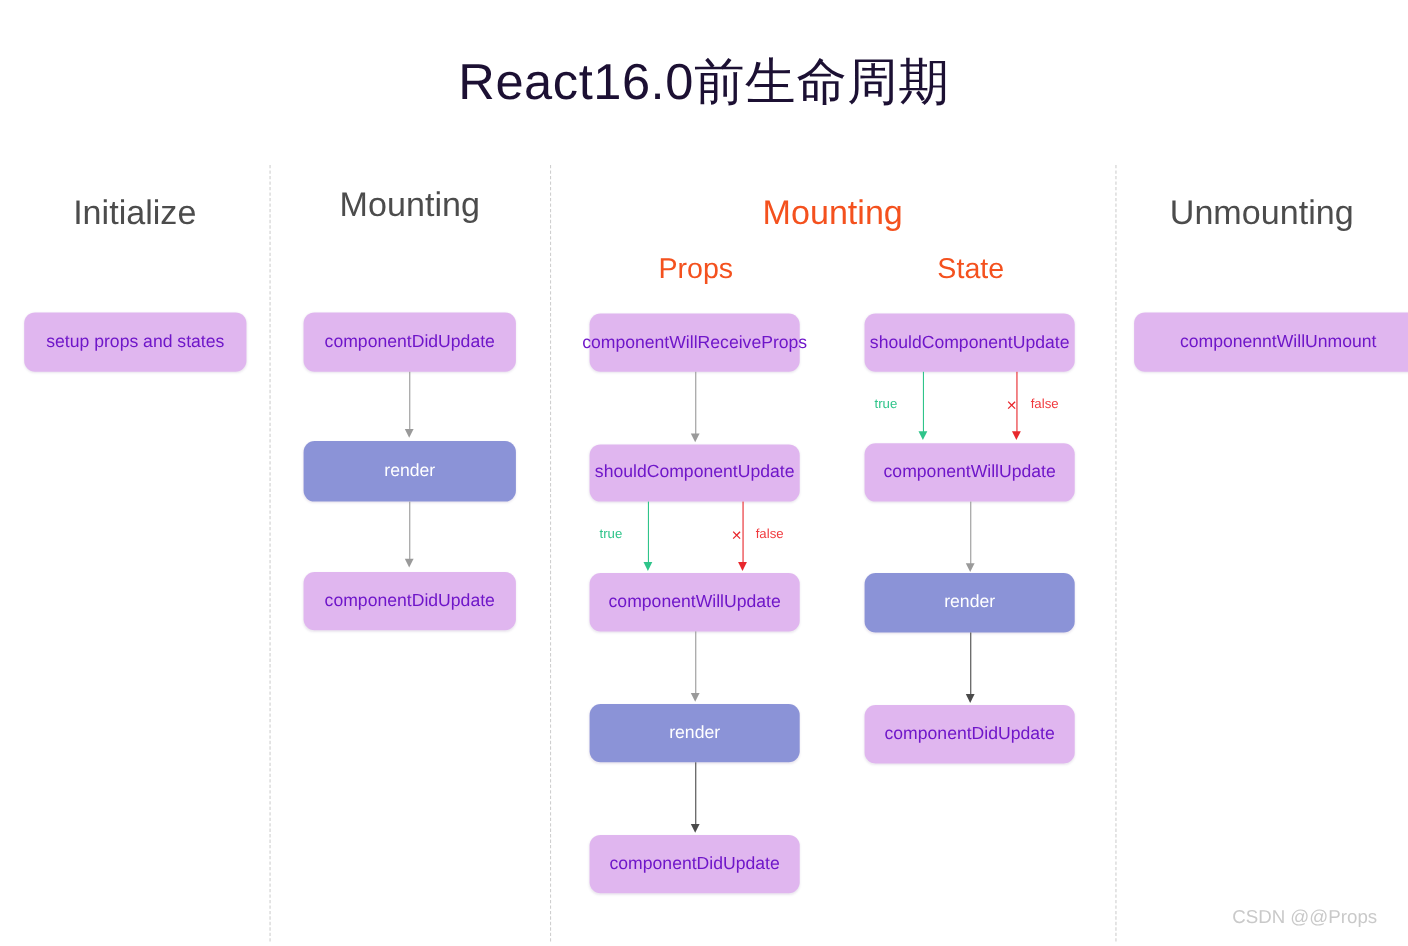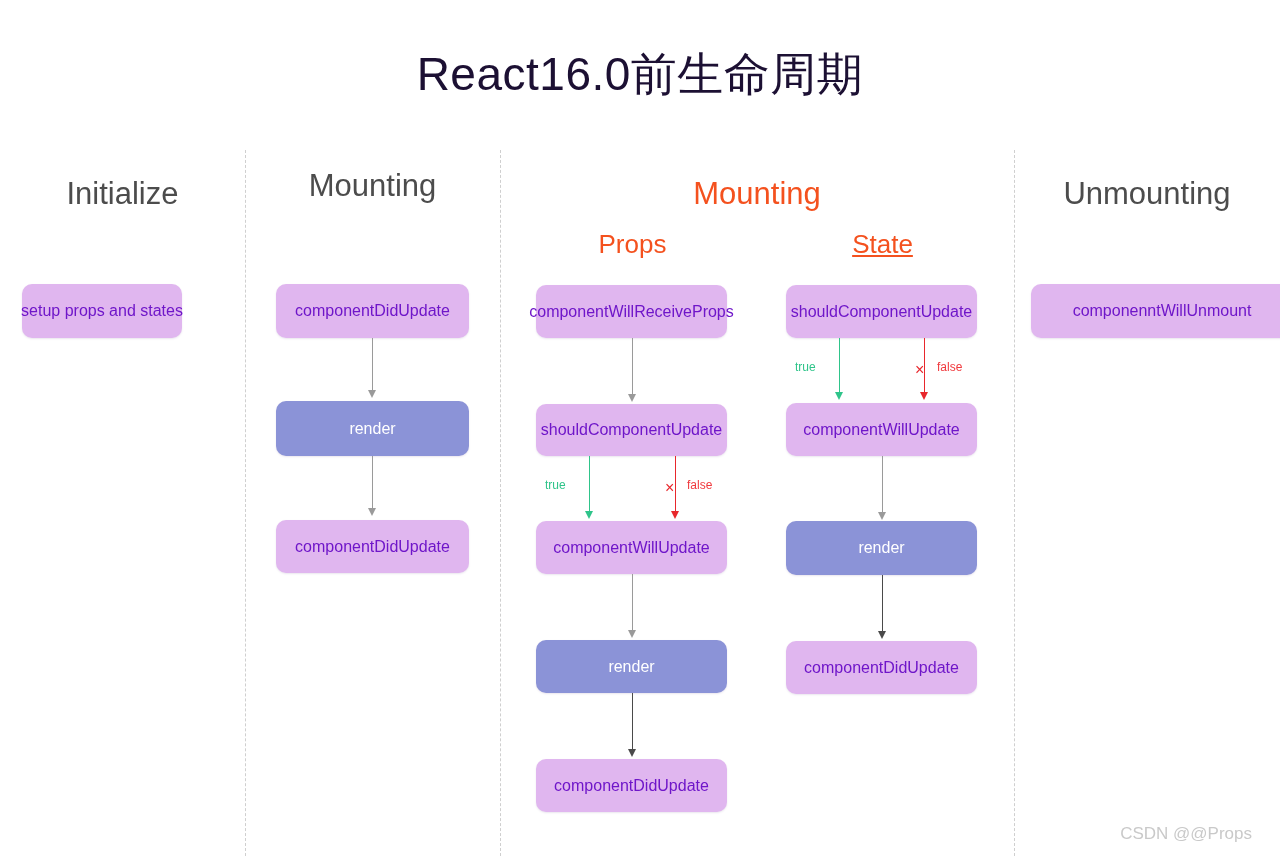--- a/index.html
+++ b/index.html
@@ -143,23 +143,23 @@
 <div class="col-header" style="left:0px;   top:160px; width:245px;">Initialize</div>
 
 <div class="col-header" style="left:245px; top:152px; width:255px;">Mounting</div>
 
 <div class="col-header accent" style="left:500px; top:160px; width:514px;">Mounting</div>
 
 <div class="col-header" style="left:1014px; top:160px; width:266px;">Unmounting</div>
 
 <div class="sub-header" style="left:525px; top:229px; width:215px;">Props</div>
 
-<div class="sub-header" style="left:775px; top:229px; width:215px;text-decoration:underline;">State</div>
-
-<div class="node purple" style="left:22px; top:284px; width:160px; height:54px;">setup props and states</div>
+<div class="sub-header" style="left:775px; top:229px; width:215px;">State</div>
+
+<div class="node purple" style="left:22px; top:284px; width:202px; height:54px;">setup props and states</div>
 
 <div class="node purple" style="left:276px; top:284px; width:193px; height:54px;">componentDidUpdate</div>
 
 <div class="conn gray" style="left:372px; top:338px; height:56px;"></div>
 <div class="arrowhead gray" style="left:368px; top:390px;"></div>
 
 <div class="node blue" style="left:276px; top:401px; width:193px; height:55px;">render</div>
 
 <div class="conn gray" style="left:372px; top:456px; height:56px;"></div>
 <div class="arrowhead gray" style="left:368px; top:508px;"></div>

